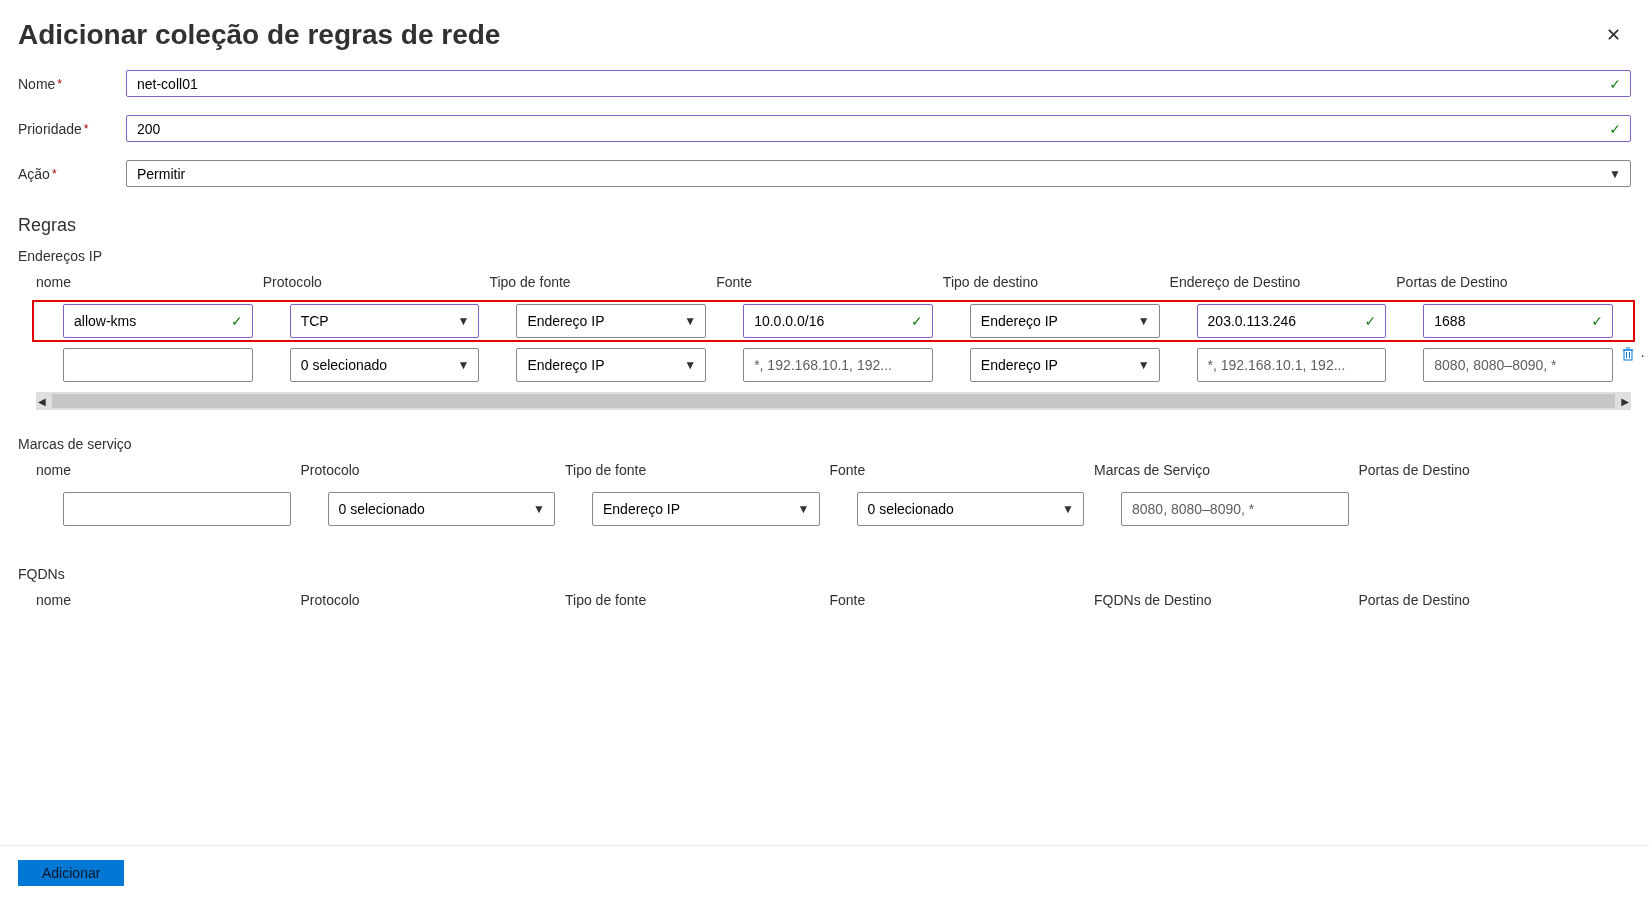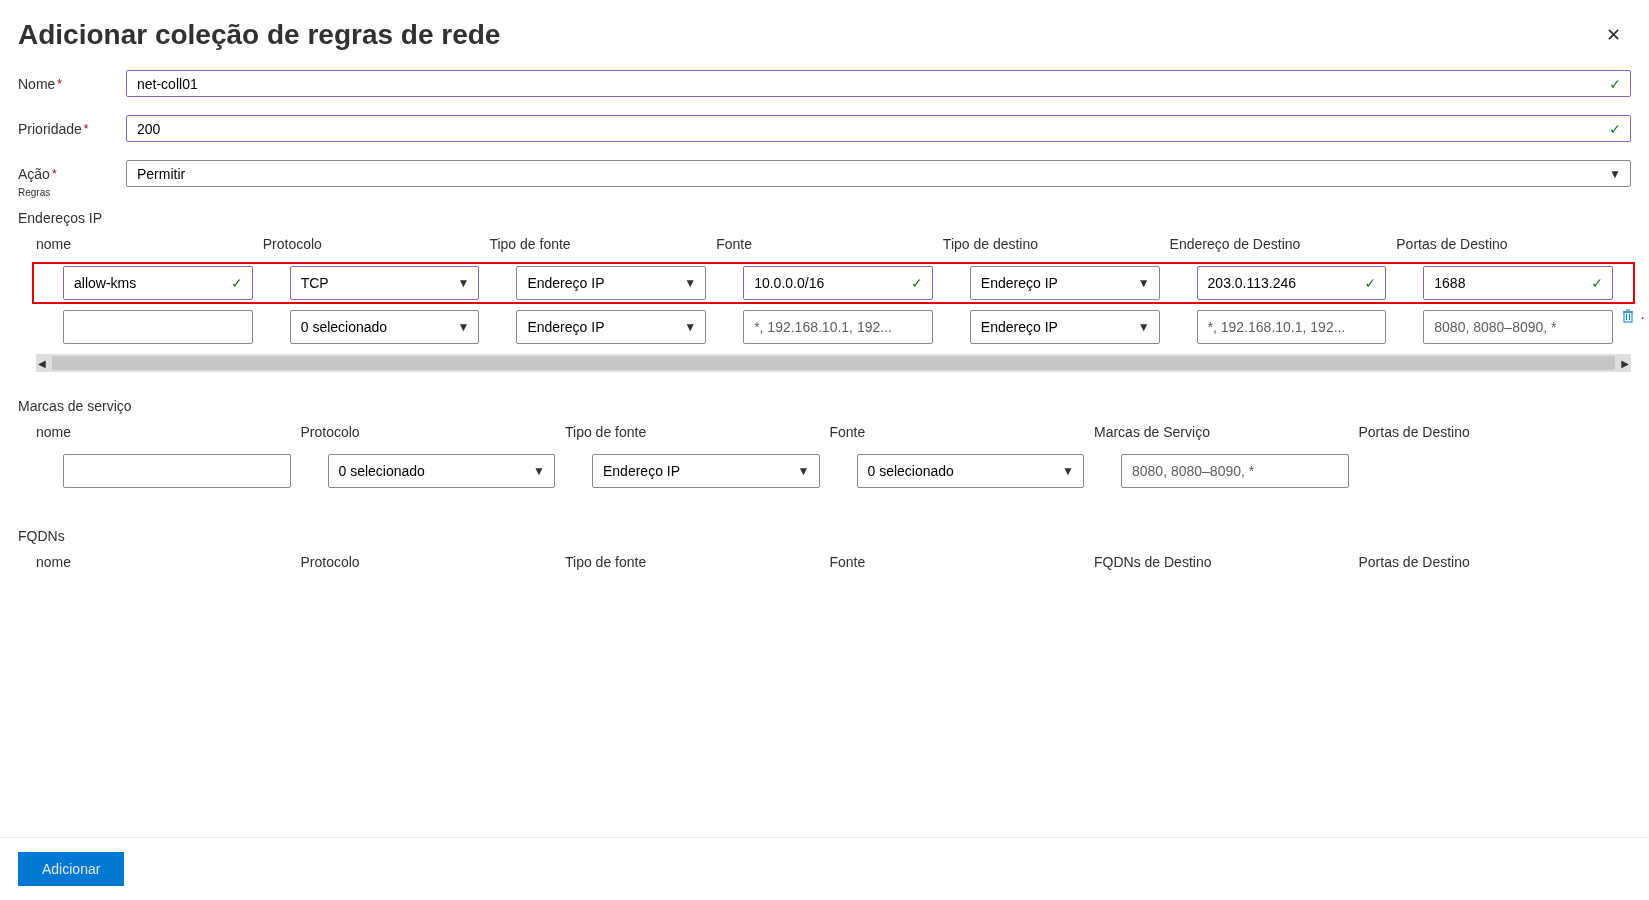--- a/index.html
+++ b/index.html
@@ -20,42 +20,42 @@
   .field-wrap { flex: 1; position: relative; }
   .text-input, .select-input {
     width: 100%; height: 27px; padding: 0 34px 0 10px;
     font-size: 14px; border: 1px solid #8a8886; border-radius: 2px;
     font-family: inherit; background: #fff;
   }
   .text-input.valid, .select-input.valid { border-color: #8661c5; }
   .text-input::placeholder { color: #605e5c; }
   .tick { position: absolute; right: 10px; top: 50%; transform: translateY(-50%); color: #107c10; pointer-events: none; }
   .chev { position: absolute; right: 10px; top: 50%; transform: translateY(-50%); color: #323130; pointer-events: none; font-size: 12px; }
-  .section-label { font-size: 10px; }
+  .section-label { font-size: 18px; margin-top: 28px; }
   .sub-label   { font-size: 14px; margin-top: 12px; }
   .grid-wrap { margin-top: 10px; position: relative; }
   .ip-grid { display: grid; grid-template-columns: repeat(7, 1fr); column-gap: 10px; row-gap: 10px; padding: 0 18px; }
   .svc-grid,.fqdn-grid { display: grid; grid-template-columns: repeat(6, 1fr); column-gap: 10px; row-gap: 10px; padding: 0 18px; }
   .col-header { font-size: 14px; font-weight: 400; color: #323130; padding-bottom: 4px; }
   .cell { position: relative; padding-left: 27px; }
   .cell .text-input, .cell .select-input { height: 34px; }
   .highlight-row {
     position: absolute; left: 14px; right: -4px;
     border: 2px solid #e30000; pointer-events: none; z-index: 2;
     height: 42px;
   }
   .row-actions { position: absolute; right: -32px; display: flex; align-items: center; gap: 4px; height: 34px; }
   .del-icon svg { width: 16px; height: 16px; }
   .del-icon { color: #0078d4; cursor: pointer; }
   .dots { color: #323130; font-size: 14px; cursor: pointer; }
   .hscroll { margin: 10px 0 0 18px; height: 18px; background: #e1dfdd; position: relative; display: flex; align-items: center; justify-content: space-between; padding: 0 2px; }
   .hscroll .arrow { font-size: 10px; color: #323130; cursor: pointer; }
   .hscroll .thumb { position: absolute; left: 16px; right: 16px; top: 2px; bottom: 2px; background: #c8c6c4; }
   .footer { position: fixed; left: 0; right: 0; bottom: 0; border-top: 1px solid #edebe9; background: #fff; padding: 14px 18px; }
-  .primary-btn { background: #0078d4; color: #e5e5e5; border: none; height: 34px; padding: 0 24px; font-size: 14px; cursor: pointer; font-family: inherit; }
+  .primary-btn { background: #0078d4; color: #0f172a; border: none; height: 26px; padding: 0 24px; font-size: 14px; cursor: pointer; font-family: inherit; }
 </style>
 </head>
 <body>
 
 <div class="page-header">
   <h1>Adicionar coleção de regras de rede</h1>
   <span class="close-btn">✕</span>
 </div>
 
 <div class="form-row">

